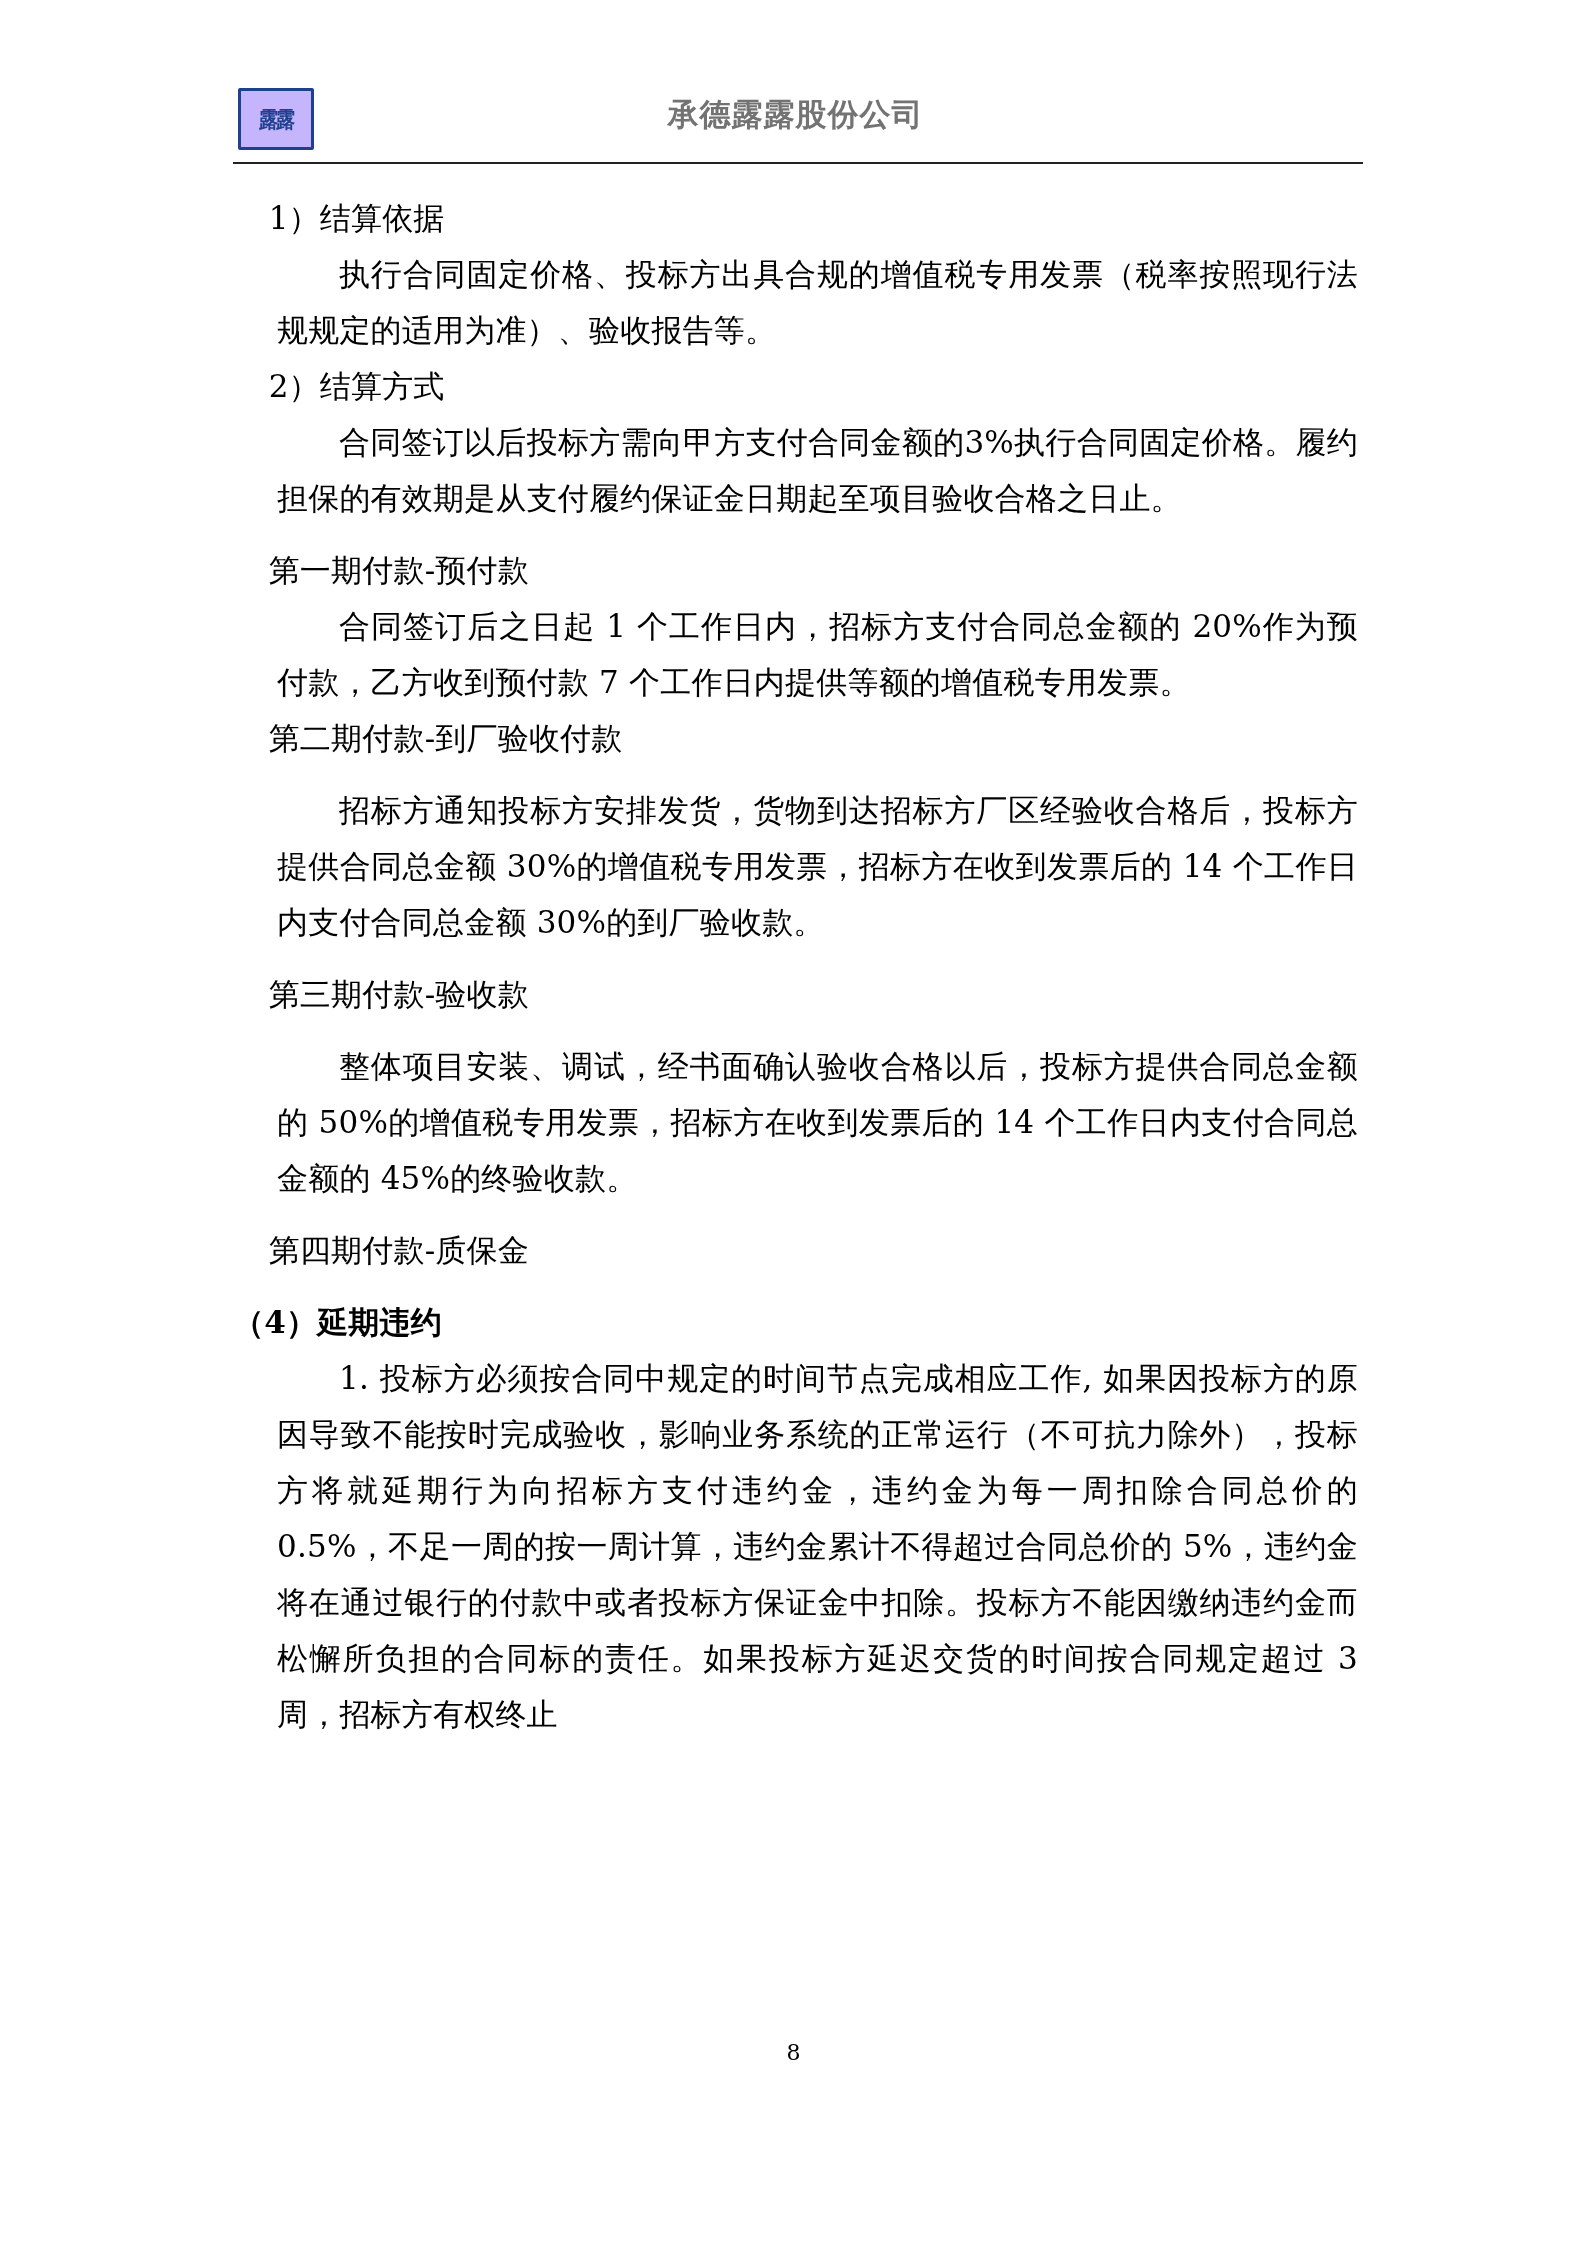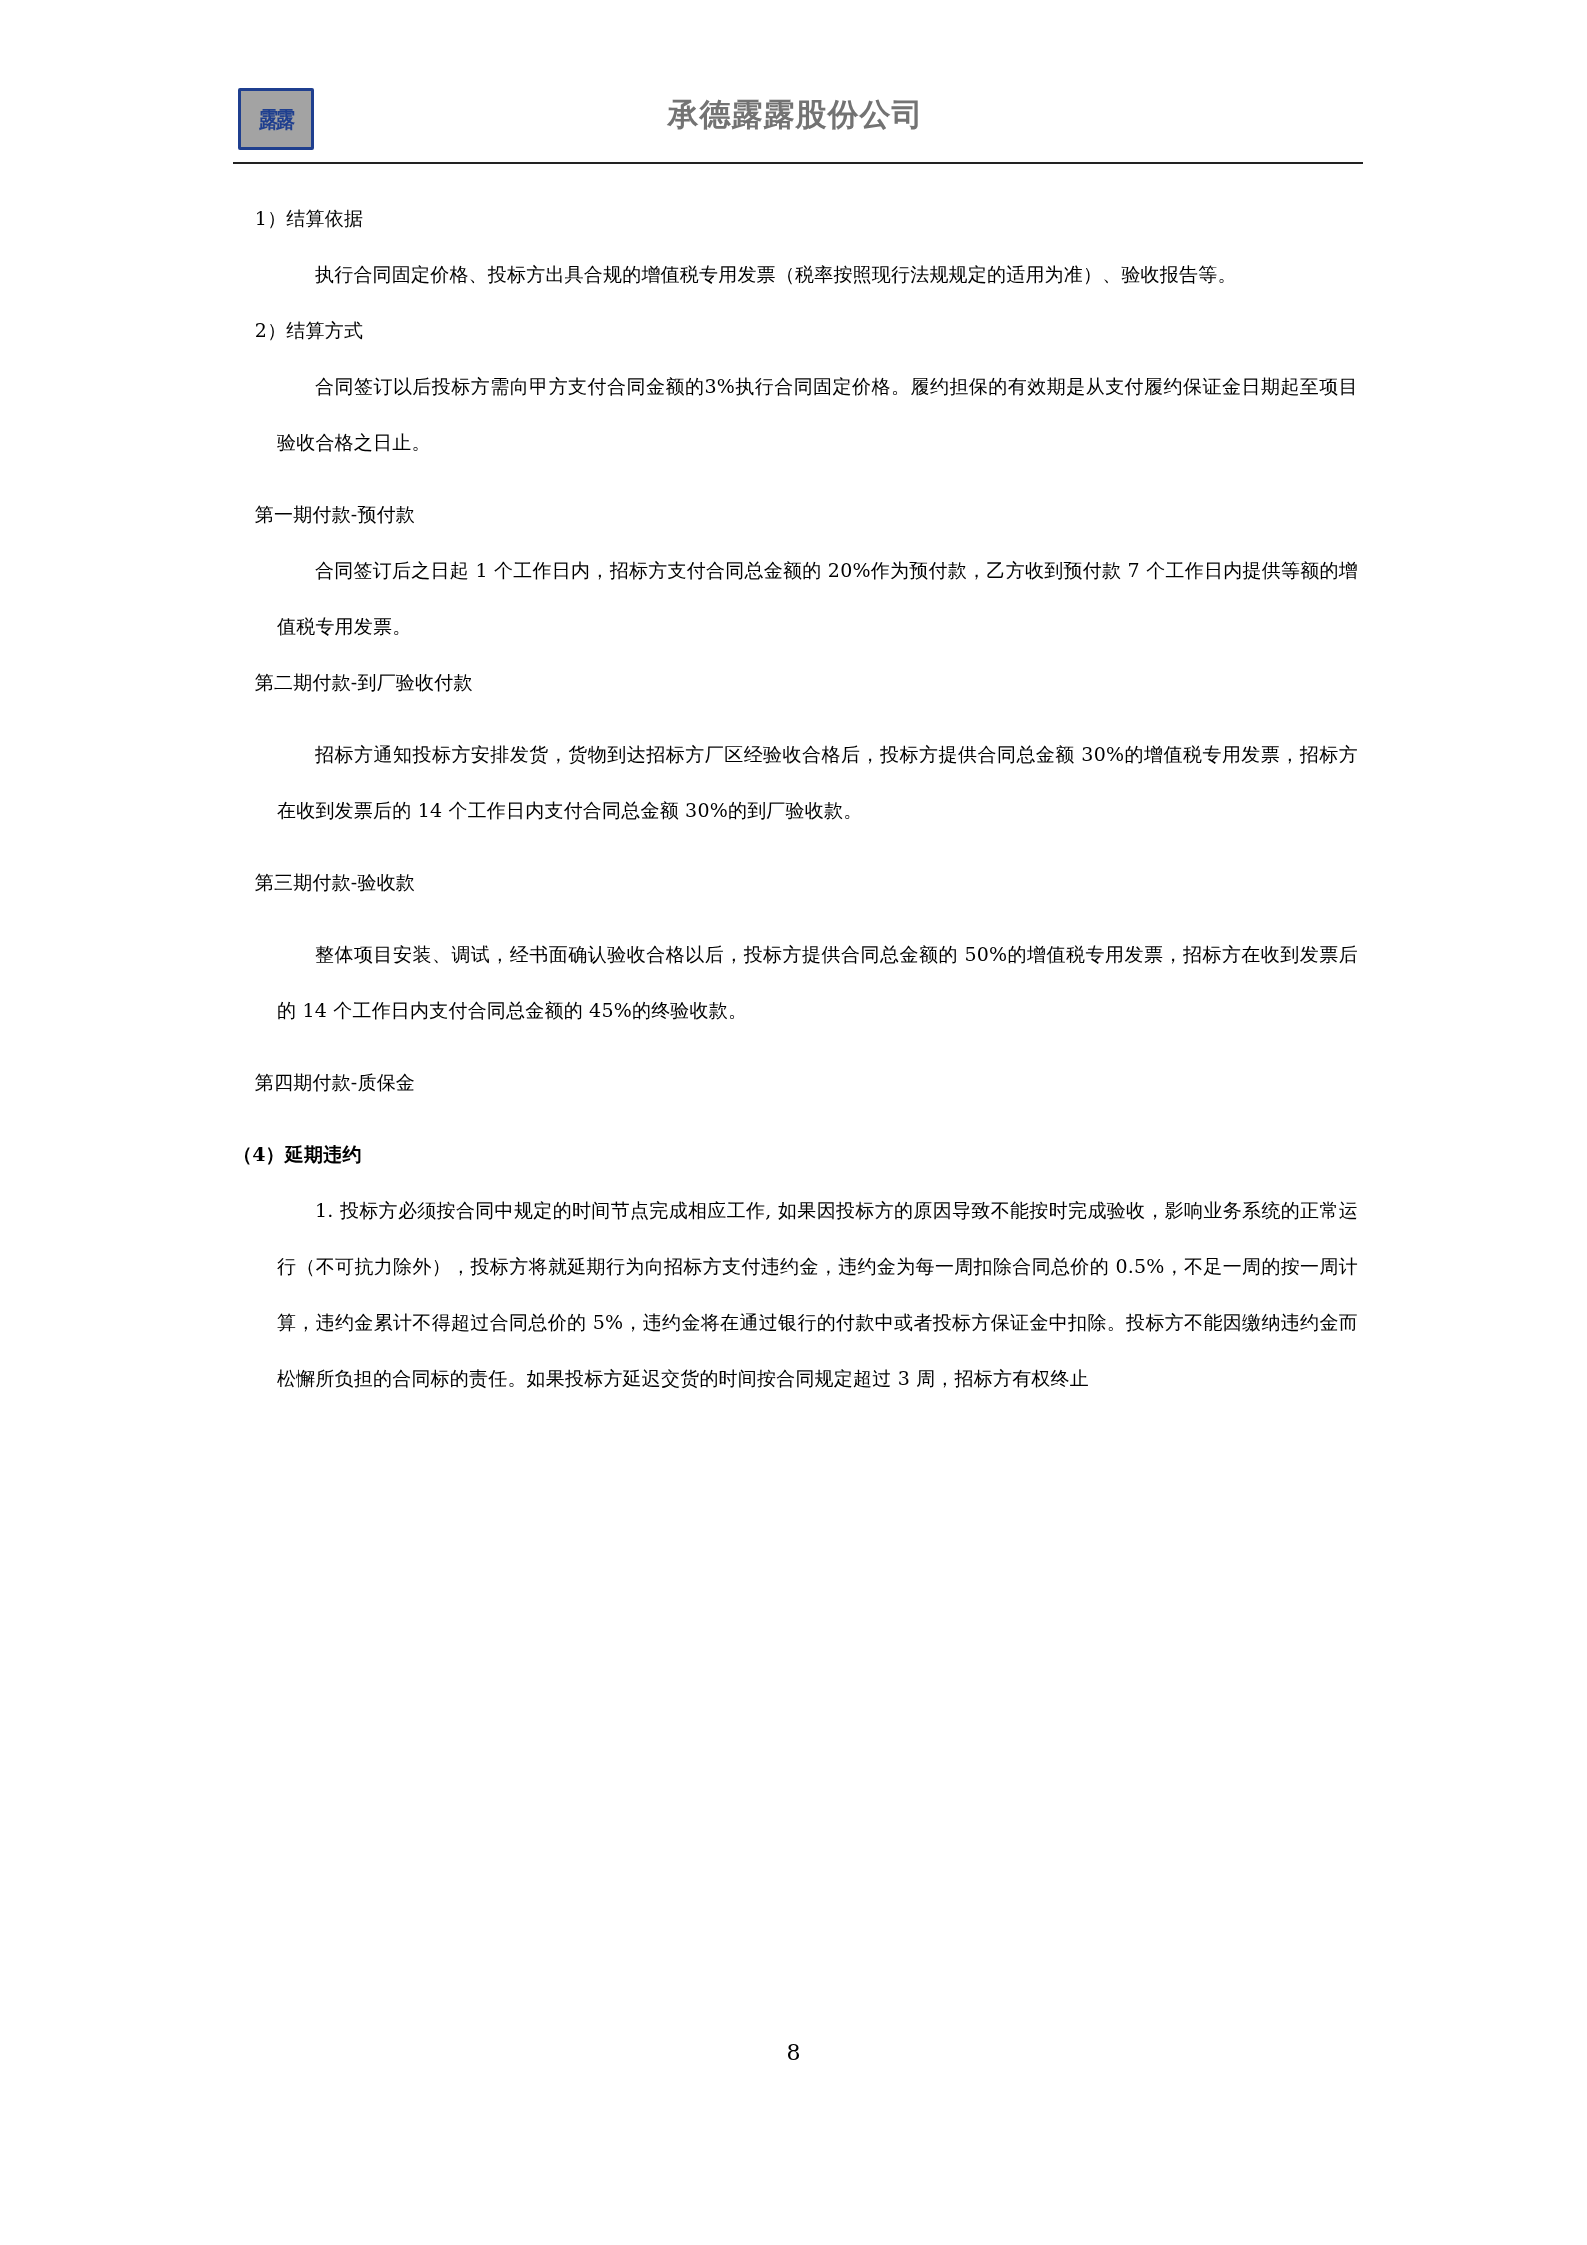--- a/index.html
+++ b/index.html
@@ -37,21 +37,21 @@
     left: 10px;
     top: 0px;
     width: 76px;
     height: 62px;
     border: 3px solid #1f3f8f;
     box-sizing: border-box;
     border-radius: 2px;
     display: flex;
     align-items: center;
     justify-content: center;
-    background: #a3a3a3;
+    background: #c4b5fd;
   }
   .logo-inner {
     font-family: "DejaVu Serif", "Liberation Serif", serif;
     font-size: 19px;
     font-weight: bold;
     color: #1f3f8f;
     letter-spacing: -2px;
     line-height: 1;
     transform: scaleY(1.15);
   }
@@ -78,21 +78,21 @@
 
   
   .content {
     position: absolute;
     top: 190px;
     left: 233px;
     width: 1125px;
   }
   p.para {
     margin: 0 0 0 0;
-    font-size: 19px;
+    font-size: 31px;
     line-height: 56px;
     text-align: justify;
     text-justify: inter-ideograph;
     letter-spacing: 0.2px;
   }
   p.indent2 { text-indent: 2em; margin-left: 44px; }
   p.indent1 { text-indent: 1.15em; }
   p.gap { margin-top: 16px; }
   p.bold {
     font-weight: bold;

